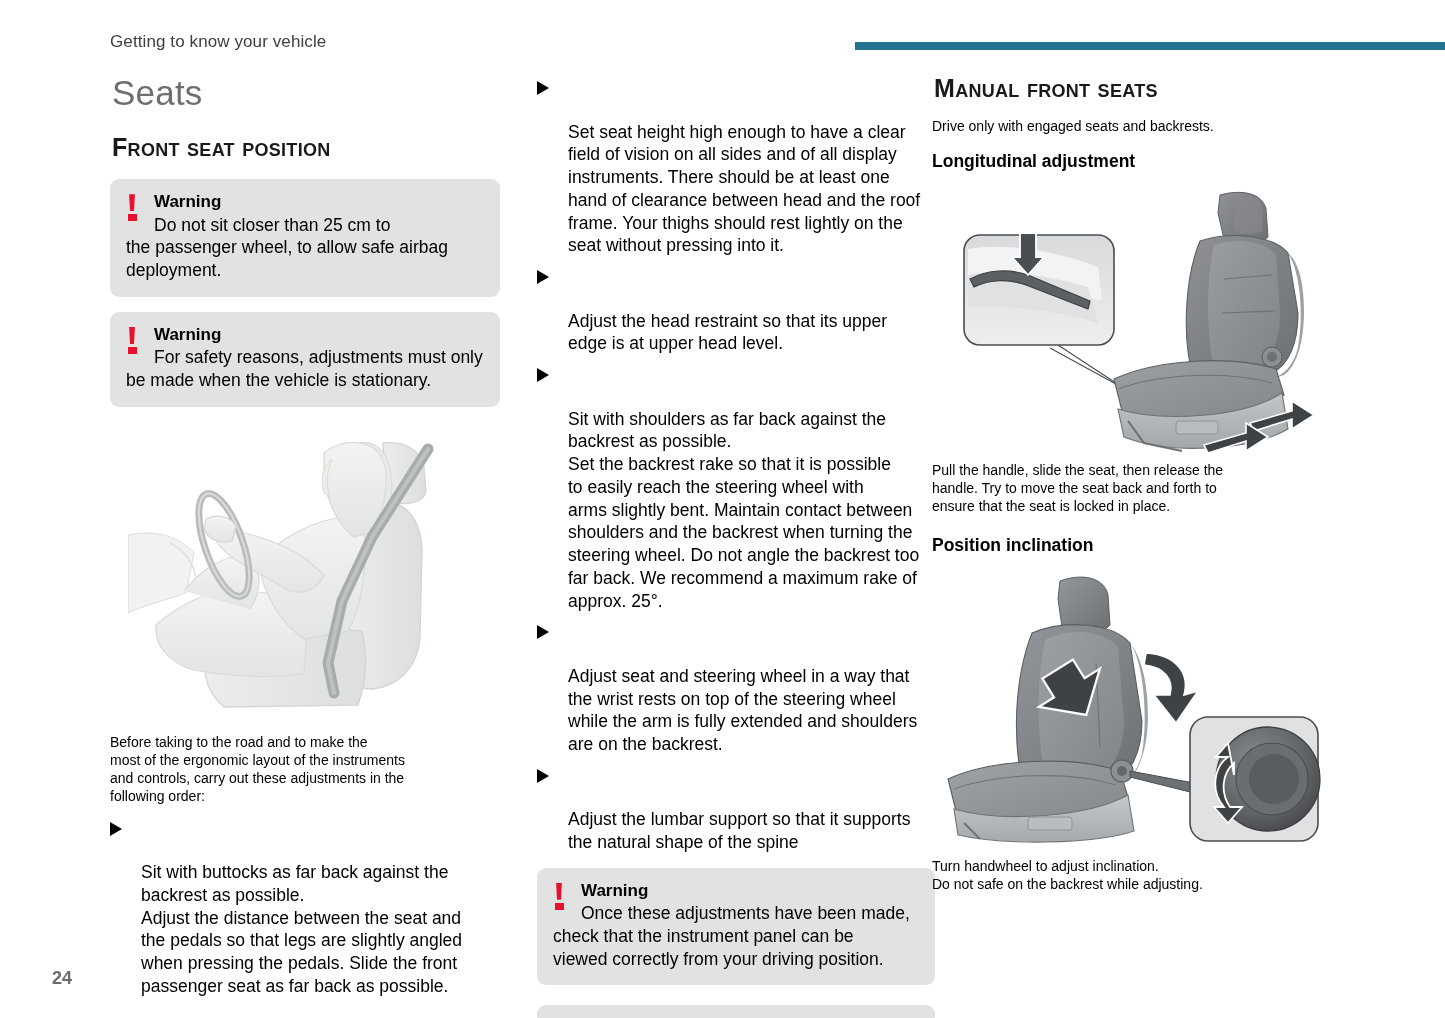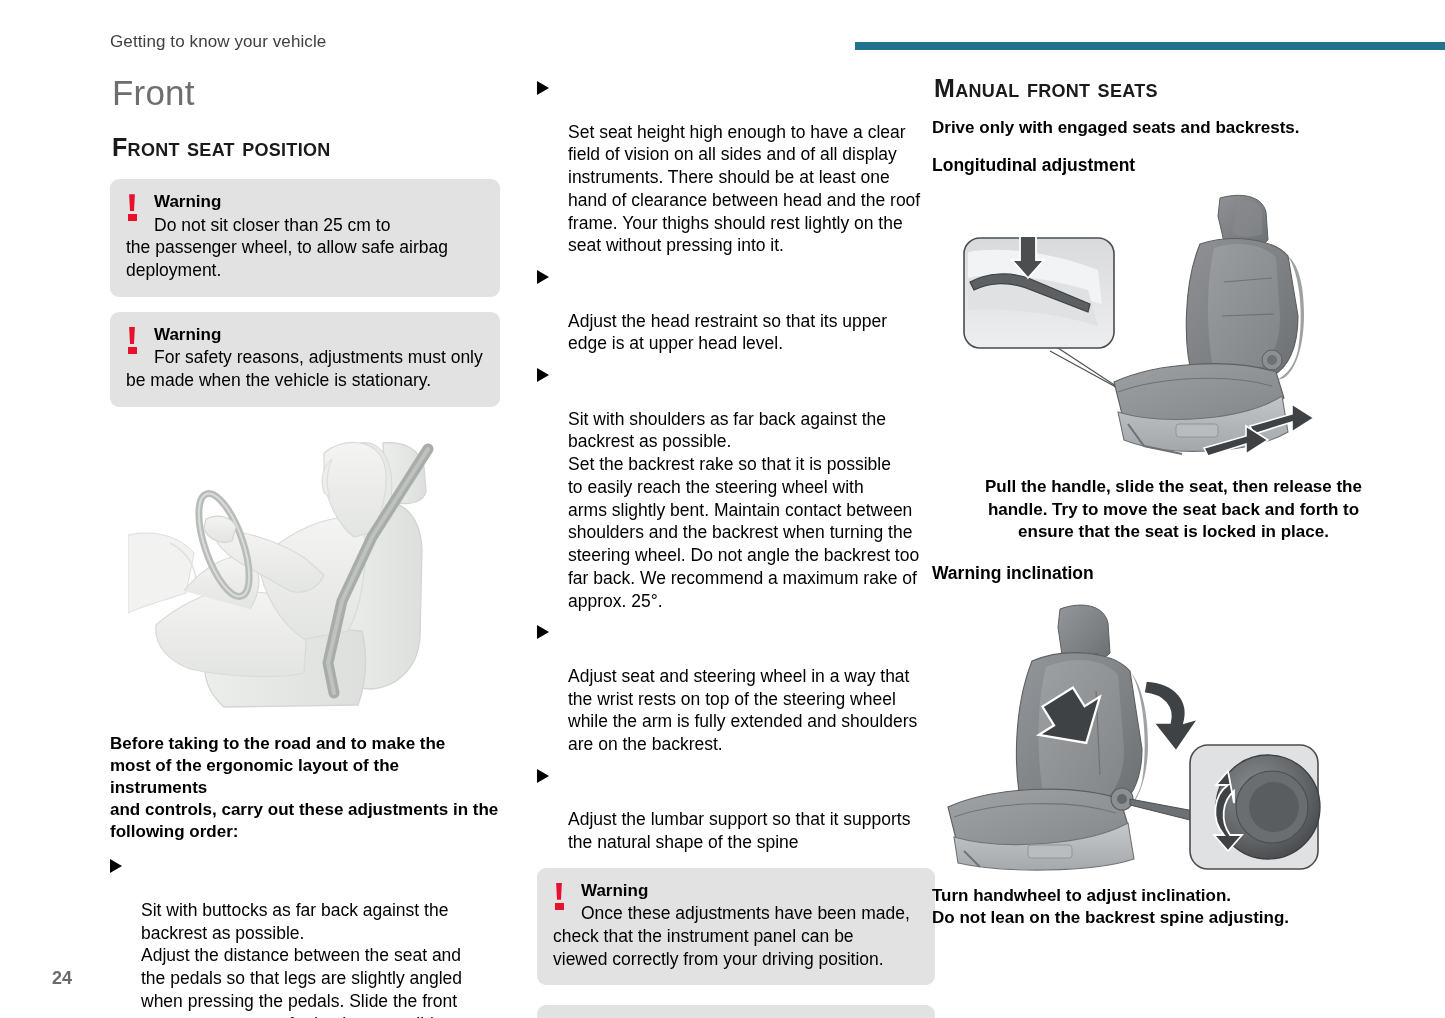--- a/index.html
+++ b/index.html
@@ -64,26 +64,25 @@
   .sub-title {
     font-size: 17.5px;
     font-weight: bold;
     color: #000;
     margin: 16px 0 10px 0;
     line-height: 1.25;
   }
 
   
   .body-text {
-    font-size: 17px;
+    font-size: 14px;
     line-height: 1.30;
     color: #000;
     margin: 0 0 10px 0;
     white-space: pre-line;
-    font-weight: bold;
   }
 
   
   .bullet-list { margin: 0; padding: 0; list-style: none; }
   .bullet-item {
     position: relative;
     padding-left: 31px;
     font-size: 17.5px;
     line-height: 1.30;
     margin-bottom: 7px;
@@ -167,21 +166,21 @@
   }
 </style>
 </head>
 <body>
 
 <div id="running-head">Getting to know your vehicle</div>
 <div id="header-rule"></div>
 
 <div class="column" id="col-left">
 
-  <h1 id="page-title">Front</h1>
+  <h1 id="page-title">Seats</h1>
   <h2 class="section-title">Front Seat Position</h2>
 
   <div class="warning-box">
     <div class="warning-head">
       <div class="warn-icon">
         <div class="bar"></div>
         <div class="dot"></div>
       </div>
       <div>
         <div class="warn-title">Warning</div>
@@ -386,25 +385,25 @@
       <circle cx="340" cy="174" r="10" fill="#8d9093" stroke="#5c5f62" stroke-width="1"></circle>
       <circle cx="340" cy="174" r="5" fill="#6e7174"></circle>
 
       <path d="M196 238 L 212 260 L 250 268" fill="none" stroke="#6e7174" stroke-width="2"></path>
 
       <path d="M318 240 L 360 228 L 360 218 L 382 232 L 360 246 L 360 236 L 322 248 Z" fill="#3f4245" stroke="#ffffff" stroke-width="1.6"></path>
       <path d="M272 262 L 314 250 L 314 240 L 336 254 L 314 268 L 314 258 L 276 270 Z" fill="#3f4245" stroke="#ffffff" stroke-width="1.6"></path>
     </svg>
   </div>
 
-  <p class="body-text" style="margin-top:12px;text-align:center;">Pull the handle, slide the seat, then release the
+  <p class="body-text" style="">Pull the handle, slide the seat, then release the
 handle. Try to move the seat back and forth to
 ensure that the seat is locked in place.</p>
 
-  <h3 class="sub-title" style="margin-top:20px;">Warning inclination</h3>
+  <h3 class="sub-title" style="margin-top:20px;">Position inclination</h3>
 
   <div class="figure" style="width:470px;">
     <svg viewBox="0 0 470 278" xmlns="http://www.w3.org/2000/svg" aria-hidden="true">
       <defs>
         <linearGradient id="bDark" x1="0" y1="0" x2="1" y2="1">
           <stop offset="0%" stop-color="#93969a"></stop>
             <stop offset="60%" stop-color="#7d8083"></stop>
             <stop offset="100%" stop-color="#6b6e71"></stop>
         </linearGradient>
         <linearGradient id="bMid" x1="0" y1="0" x2="1" y2="1">
@@ -449,16 +448,16 @@
       <rect x="258" y="150" width="128" height="124" rx="18" fill="#dfe1e3" stroke="#4a4d50" stroke-width="1.6"></rect>
       <circle cx="336" cy="212" r="52" fill="url(#knob)" stroke="#3c3f42" stroke-width="1.3"></circle>
       <circle cx="340" cy="212" r="36" fill="#6b6e71" stroke="#4a4d50" stroke-width="1.1"></circle>
       <circle cx="342" cy="212" r="25" fill="#5a5d60"></circle>
 
       <path d="M296 176 L 284 190 L 296 190 C 282 200, 278 224, 292 240 L 282 240 L 296 256 L 310 240 L 298 240 C 288 226, 290 206, 302 196 L 302 208 Z" fill="#3f4245" stroke="#ffffff" stroke-width="1.8"></path>
     </svg>
   </div>
 
   <p class="body-text" style="margin-top:12px;">Turn handwheel to adjust inclination.
-Do not lean on the backrest spine adjusting.</p>
+Do not safe on the backrest while adjusting.</p>
 </div>
 
 <div id="page-number">24</div>
 
 </body></html>

